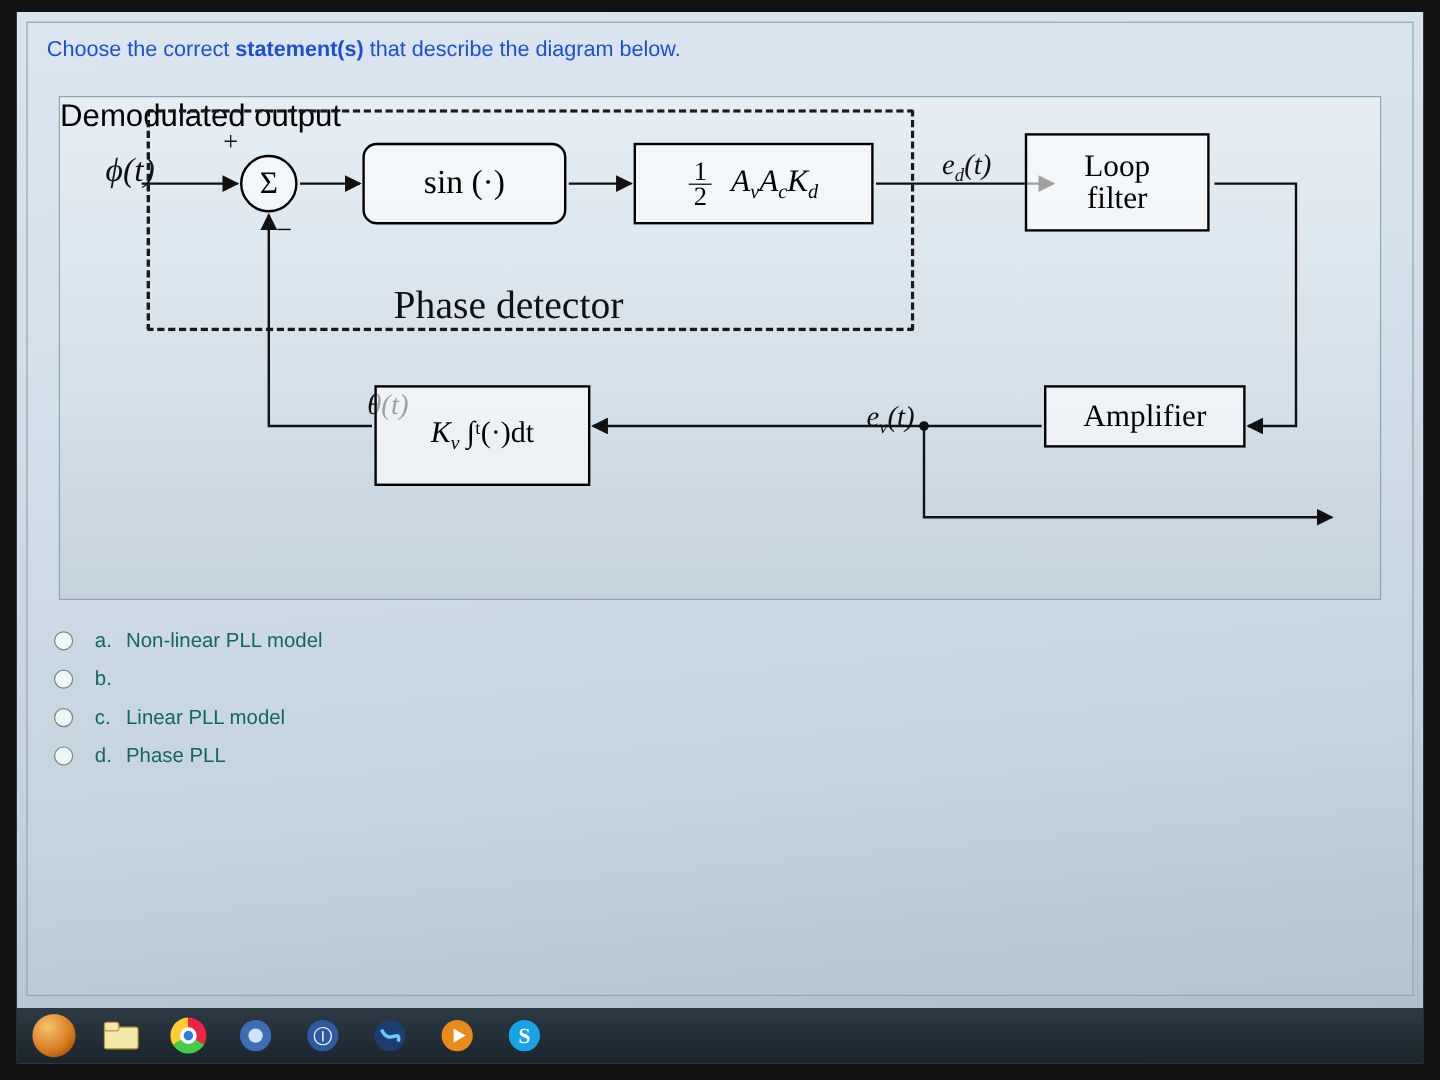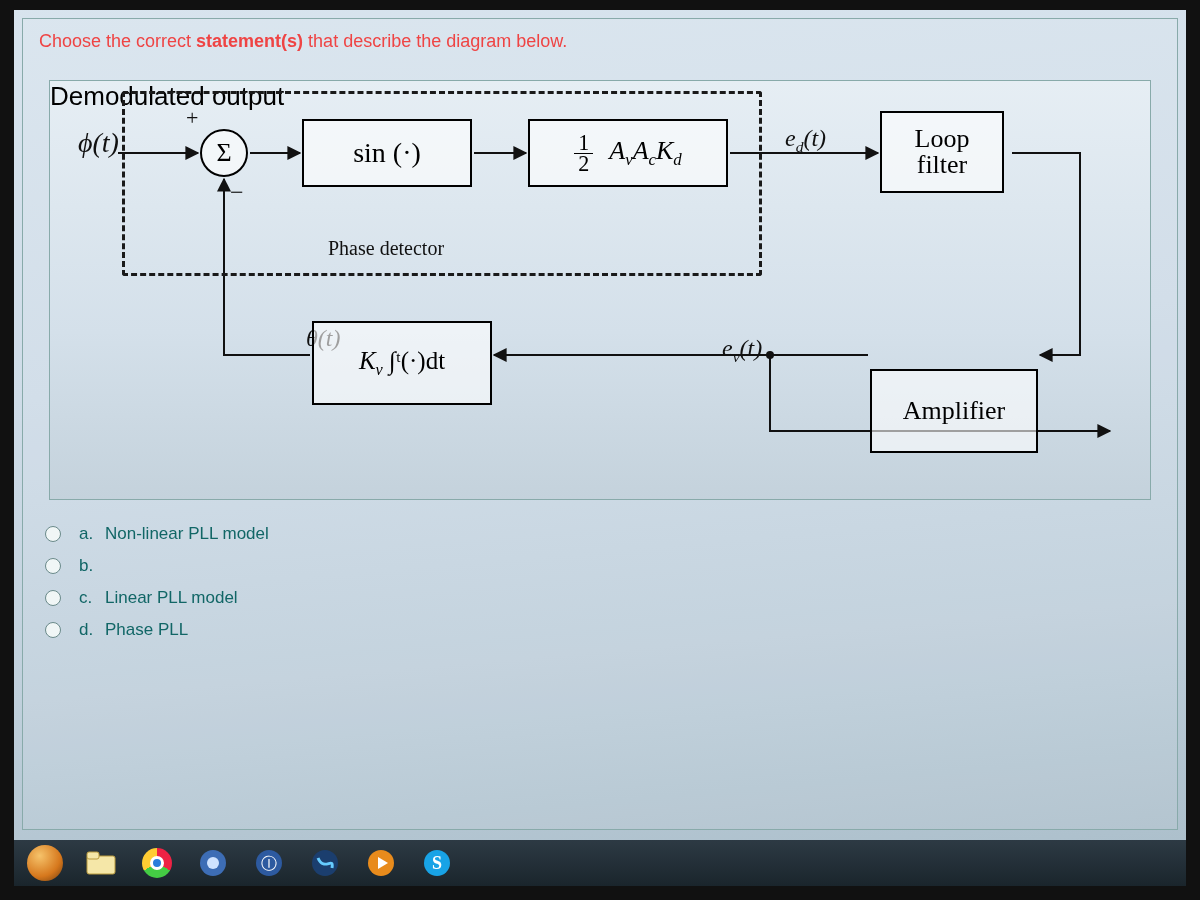--- a/index.html
+++ b/index.html
@@ -19,21 +19,21 @@
   .content-wrap {
     position: absolute;
     top: 18px; left: 22px; right: 22px; bottom: 70px;
     border: 1px solid #8aa;
     background: rgba(255,255,255,0.08);
     padding: 12px 16px 16px 16px;
   }
   .question-text {
     font-family: Verdana, Arial, sans-serif;
     font-size: 18px;
-    color: #ef4444;
+    color: #1d4ed8;
   }
   .question-text b { font-weight: 700; }
 
   
   .diagram {
     position: relative;
     margin: 28px 10px 24px 10px;
     height: 420px;
     background: linear-gradient(180deg, #e6eef4 0%, #d4e0ea 60%, #c4d2dc 100%);
     border: 1px solid #8aa;
@@ -42,53 +42,53 @@
   .pd-box {
     position: absolute;
     left: 72px; top: 10px;
     width: 640px; height: 185px;
     border: 3px dashed #1a1a1a;
     border-radius: 3px;
   }
   .pd-label {
     position: absolute;
     left: 278px; top: 156px;
-    font-size: 20px;
+    font-size: 33px;
     font-family: Georgia, serif;
     color: #111;
   }
 
   .blk {
     position: absolute;
     border: 2px solid #000;
     background: rgba(255,255,255,0.6);
     display: flex; align-items: center; justify-content: center;
     font-size: 26px;
     font-family: Georgia, serif;
     white-space: nowrap;
   }
-  .sin-blk { left: 252px; top: 38px; width: 170px; height: 68px; font-size: 28px; }
+  .sin-blk { left: 252px; top: 38px; width: 170px; height: 68px; font-size: 28px; border-radius: 12px; }
   .gain-blk { left: 478px; top: 38px; width: 200px; height: 68px; }
-  .loop-blk { left: 830px; top: 30px; width: 124px; height: 82px; flex-direction: column; line-height: 1; }
+  .loop-blk { left: 804px; top: 30px; width: 154px; height: 82px; flex-direction: column; line-height: 1; }
   .vco-blk { left: 262px; top: 240px; width: 180px; height: 84px; font-size: 25px; }
-  .amp-blk { left: 820px; top: 240px; width: 168px; height: 84px; margin-top: 48px; }
+  .amp-blk { left: 820px; top: 240px; width: 168px; height: 52px; }
 
   .summer {
     position: absolute; left: 150px; top: 48px;
     width: 48px; height: 48px;
     border: 2px solid #000;
     border-radius: 50%;
     background: rgba(255,255,255,0.6);
     display: flex; align-items: center; justify-content: center;
     font-size: 26px;
   }
 
   .sig { position: absolute; font-style: italic; font-size: 24px; font-family: Georgia, serif; color: #111; }
   .sig sub { font-size: 0.65em; }
-  .phi     { left: 28px; top: 46px; font-size: 28px; }
+  .phi     { left: 38px; top: 46px; font-size: 28px; }
   .plus    { left: 136px; top: 24px; font-style: normal; font-size: 22px; }
   .minus   { left: 180px; top: 98px; font-style: normal; font-size: 24px; }
   .ed      { left: 735px; top: 44px; }
   .theta   { left: 212px; top: 244px; margin-left: 44px; }
   .ev      { left: 672px; top: 254px; }
   .demod   { left: 680px; top: 330px; font-size: 26px; font-family: Liberation Sans, sans-serif; font-style: normal; }
 
   
   .frac { display: inline-flex; flex-direction: column; align-items: center; line-height: 0.9; vertical-align: middle; }
   .frac .num { border-bottom: 1.5px solid #000; padding: 0 4px; font-size: 0.85em; }

